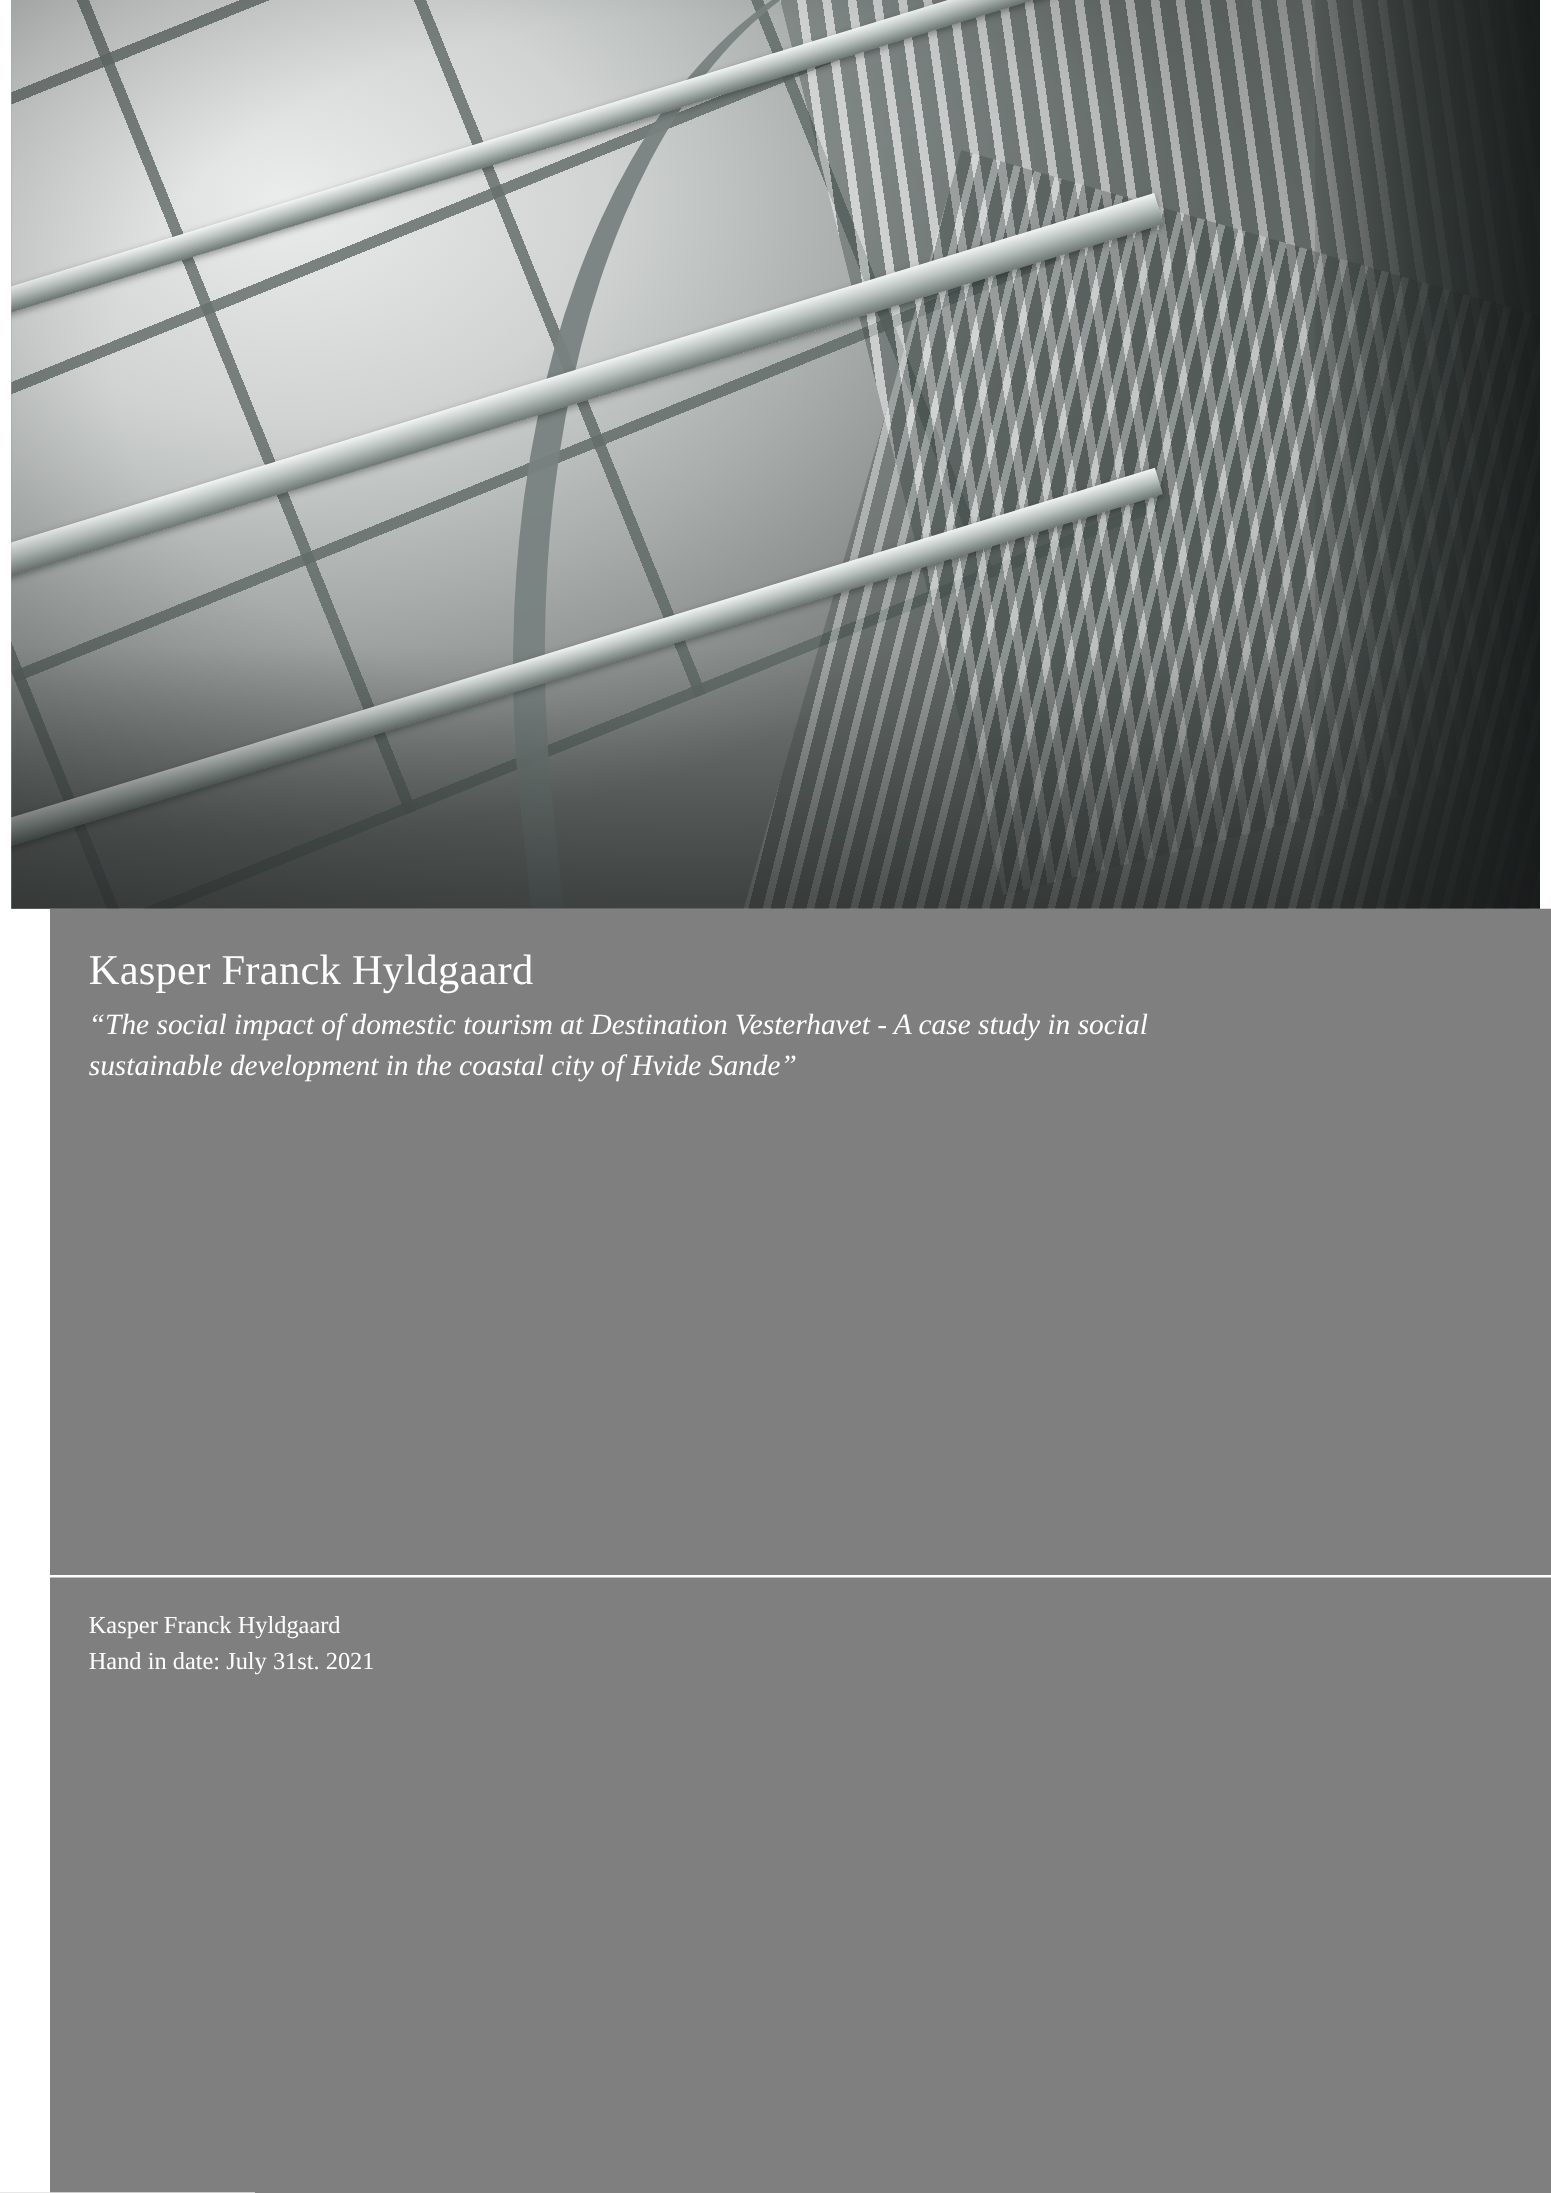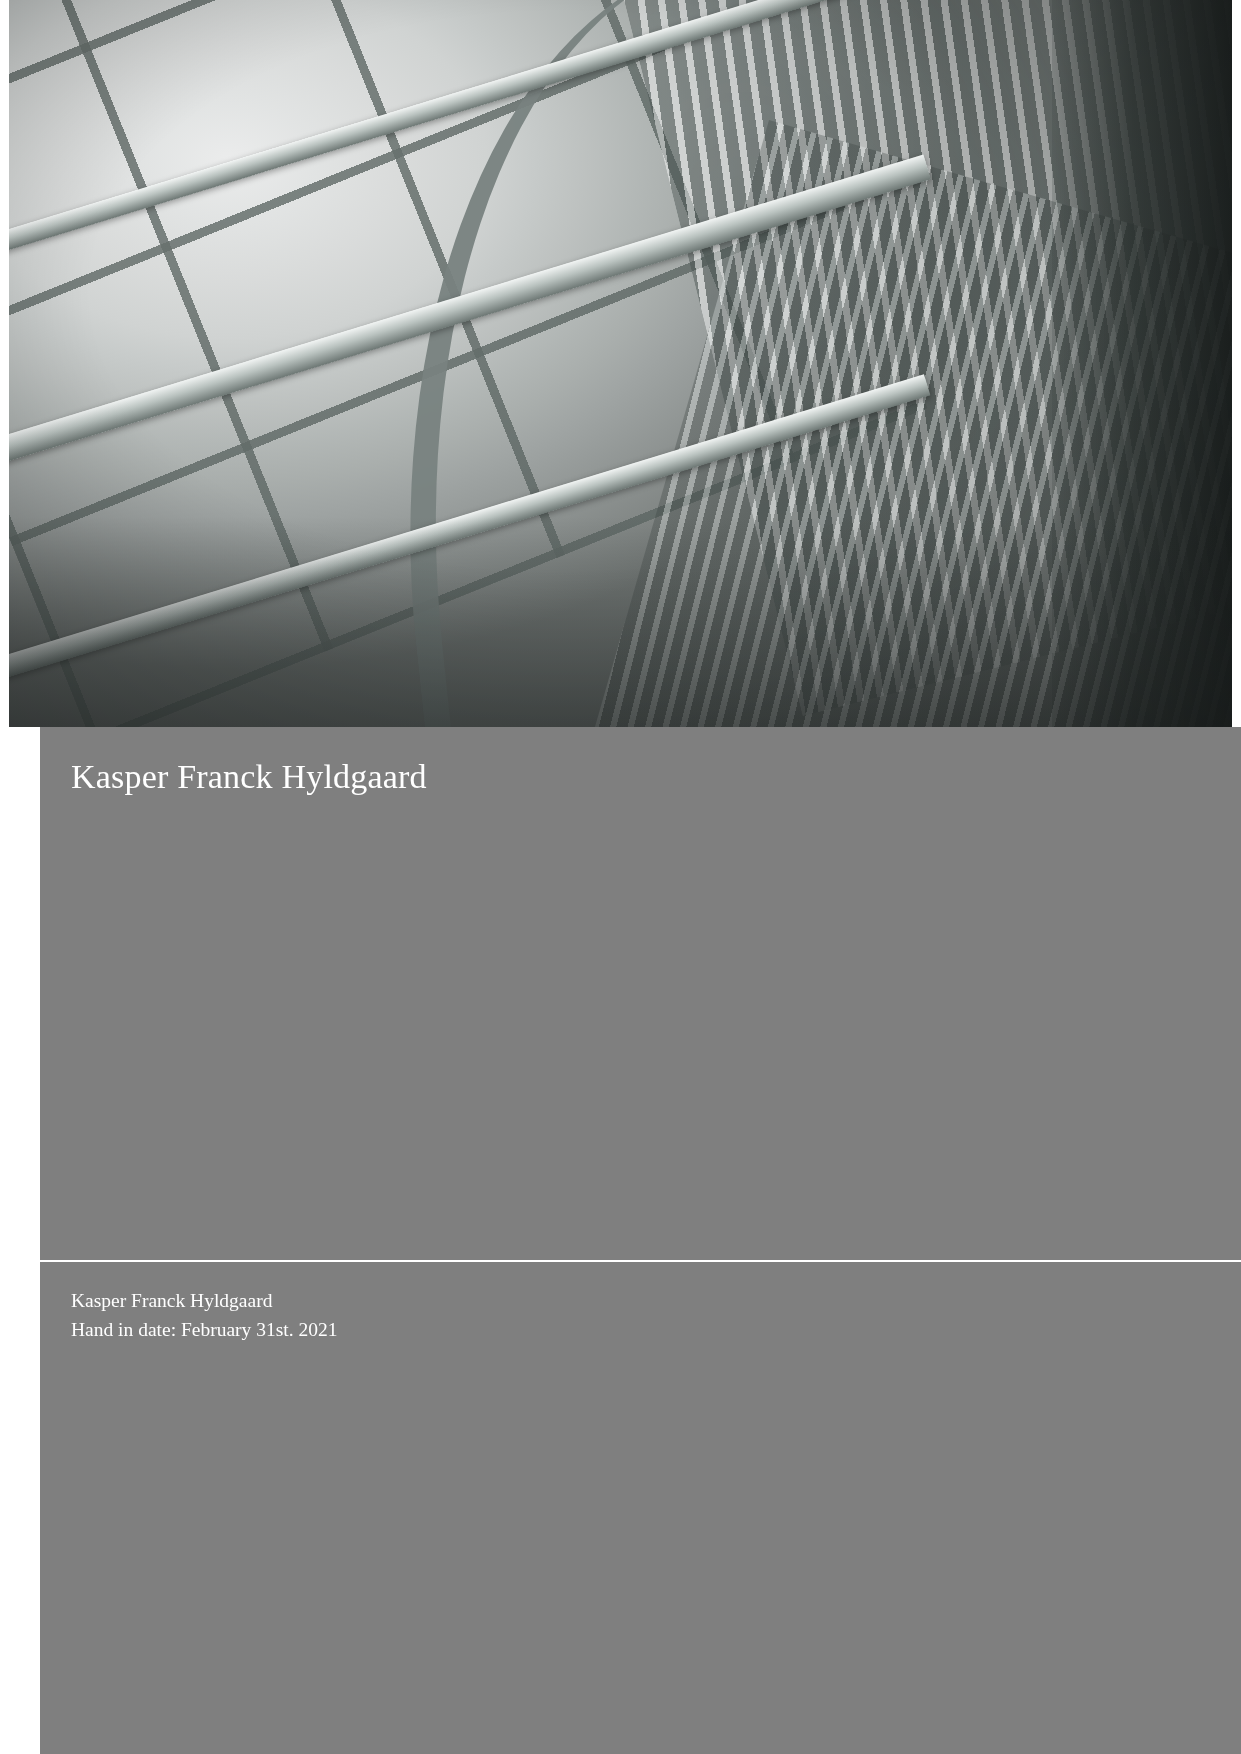--- a/index.html
+++ b/index.html
@@ -202,23 +202,24 @@
     <div class="beam beam-b"></div>
     <div class="photo-right-mass"></div>
     <div class="dark-lower"></div>
     <div class="photo-vignette"></div>
   </div>
 
   <div class="title-panel">
 
     <div class="title-block">
       <h1 class="author-name">Kasper Franck Hyldgaard</h1>
+      <p class="thesis-title">“The social impact of domestic tourism at Destination Vesterhavet - A case study in social sustainable development in the coastal city of Hvide Sande”</p>
     </div>
 
     <div class="divider"></div>
 
     <div class="meta-block">
       <p class="meta-line">Kasper Franck Hyldgaard</p>
-      <p class="meta-line">Hand in date: February 31st. 2021</p>
+      <p class="meta-line">Hand in date: July 31st. 2021</p>
     </div>
 
   </div>
 </div>
 
 </body></html>

